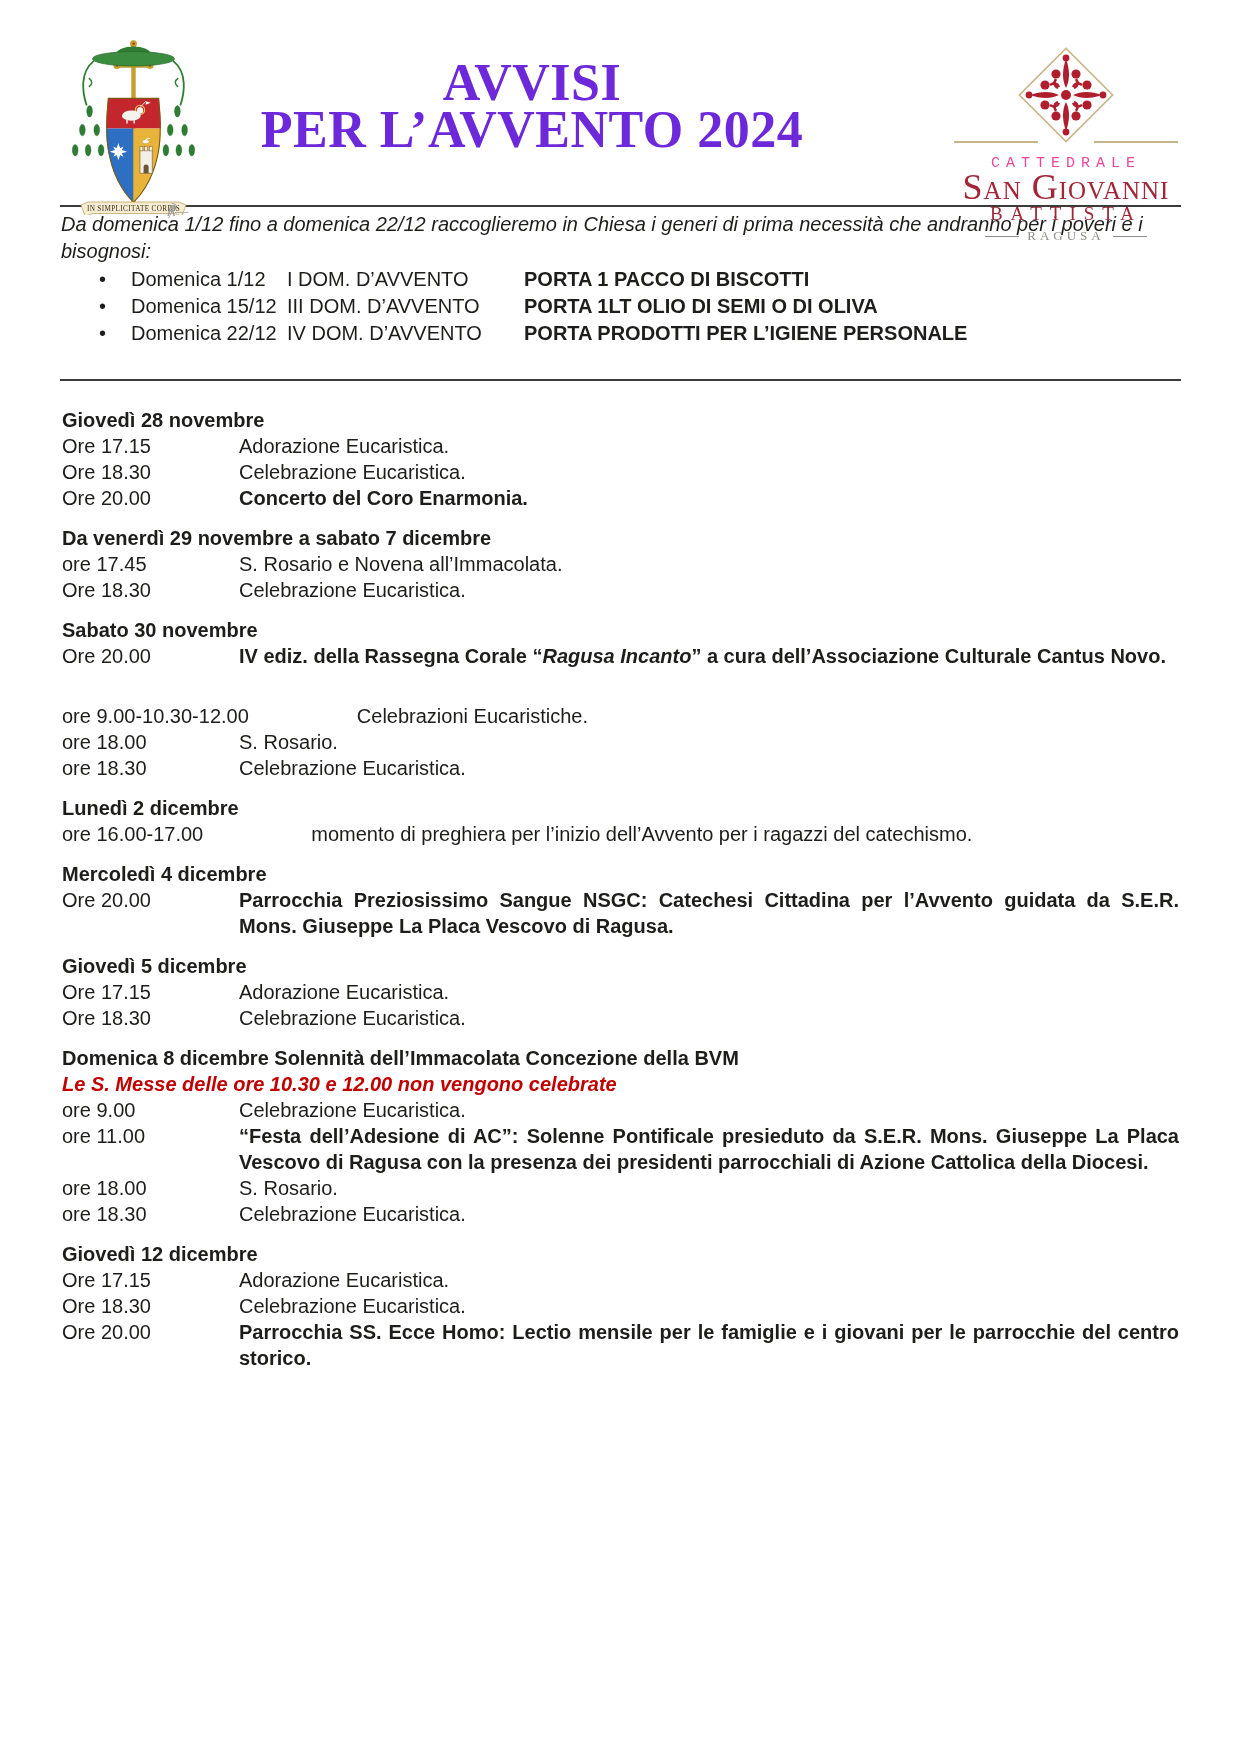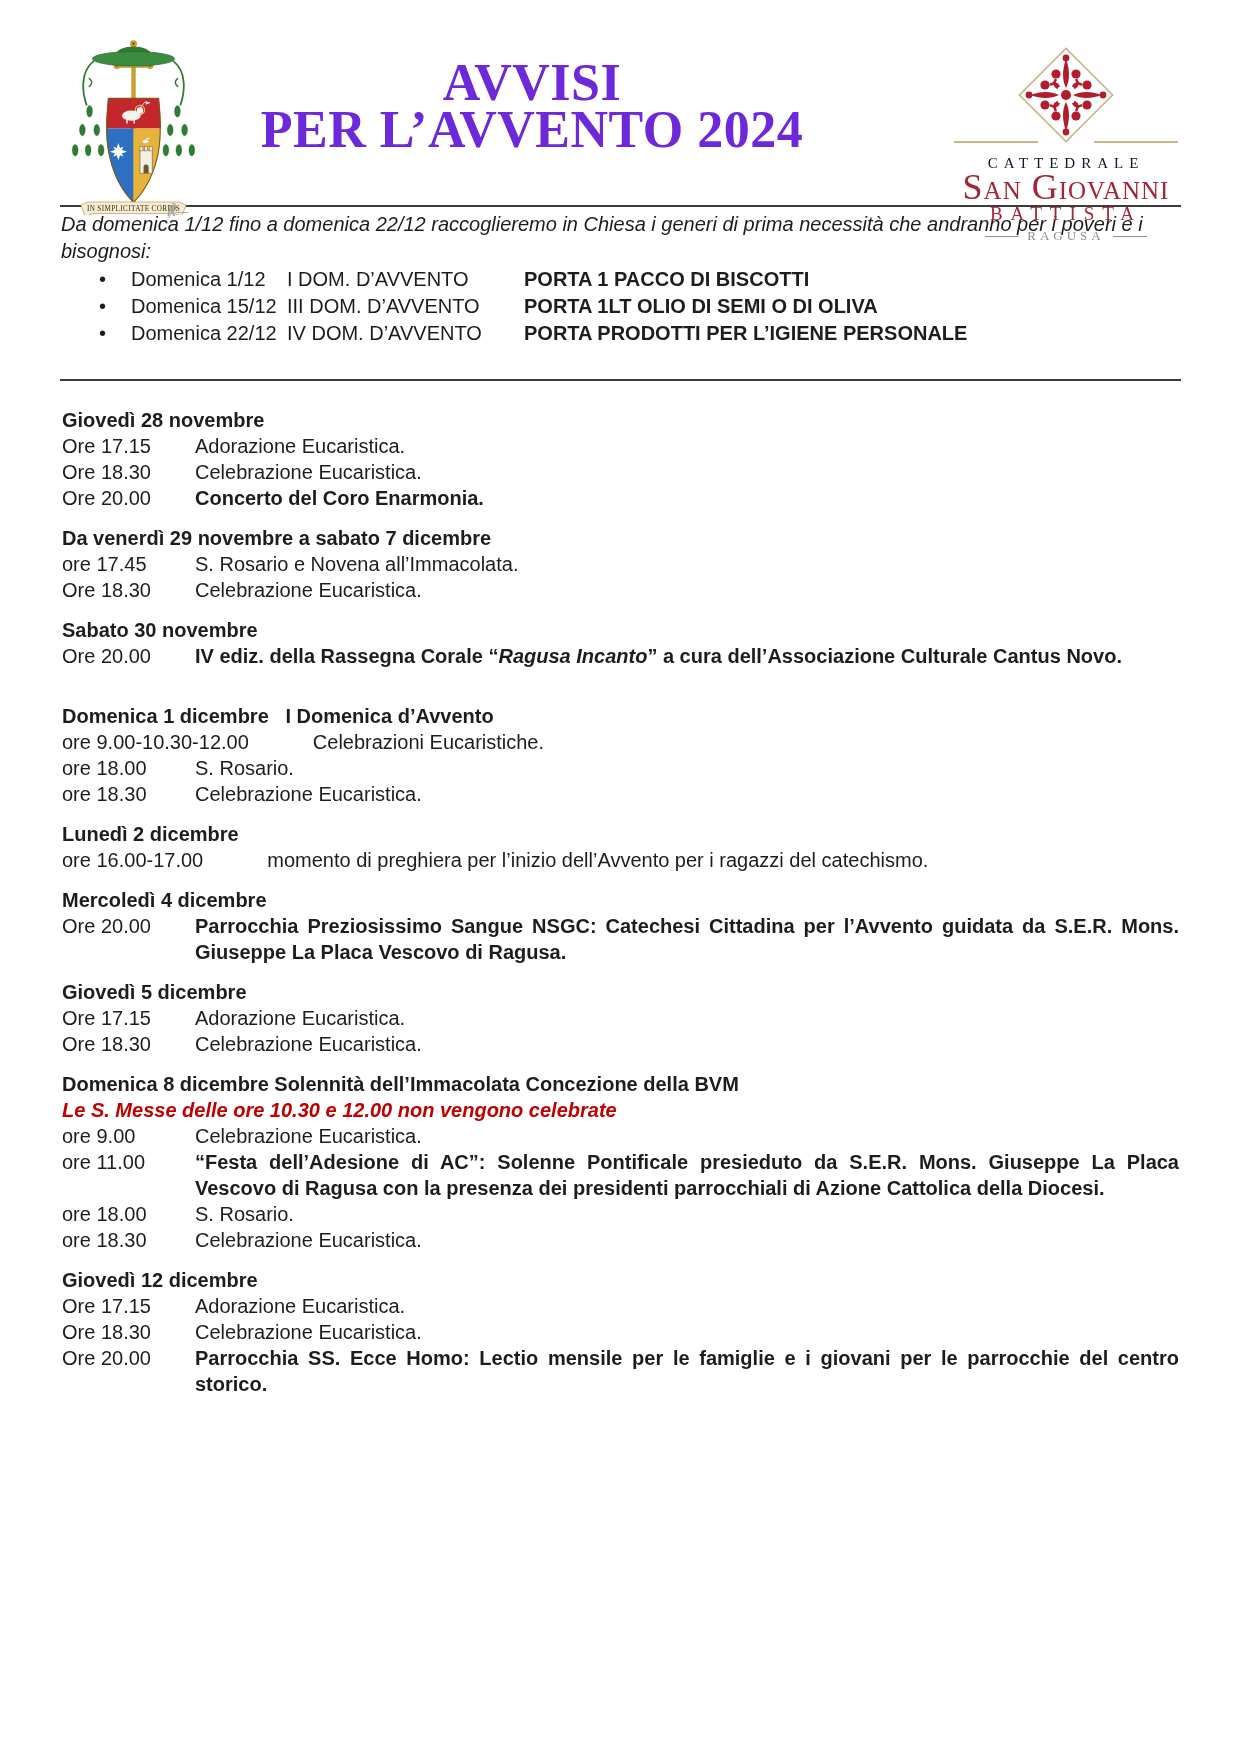--- a/index.html
+++ b/index.html
@@ -11,21 +11,21 @@
   }
   
   .header { position:relative; display:flex; height:205px; padding:35px 61px 0 65px; }
   .crest { width:137px; flex:0 0 auto; }
   .title-block {
     flex:1; text-align:center; margin:24px 90px 0 0;
     font-family:"Liberation Serif", serif; font-weight:bold;
     font-size:52px; line-height:47px; letter-spacing:.5px; color:#6d28d9;
   }
   .logo-block { width:228px; flex:0 0 auto; margin-top:8px; text-align:center; }
-  .logo-line1 { font-family:Liberation Serif, serif; color:#0f172a; font-size:15px; letter-spacing:6px; margin-top:4px; }
+  .logo-line1 { font-family:Liberation Mono, monospace; color:#ec4899; font-size:15px; letter-spacing:6px; margin-top:4px; }
   .logo-line2 { font-family:"Liberation Serif", serif; color:#a32638; font-size:36px; font-variant:small-caps; letter-spacing:1px; line-height:30px; }
   .logo-line3 { font-family:"Liberation Serif", serif; color:#a32638; font-size:19px; letter-spacing:8px; line-height:23px; }
   .logo-line4 { display:flex; align-items:center; justify-content:center; gap:8px;
     font-family:"Liberation Serif", serif; color:#8d8d89; font-size:13px; letter-spacing:4px; margin-top:3px; }
   .logo-line4 .dash { width:34px; height:0; border-top:1.5px solid #8d8d89; }
   .sig-mark { position:absolute; left:166px; top:200px; color:#9a9a96; font-size:15px;
     font-family:"Liberation Serif", serif; font-style:italic; }
   
   .rule { border-top:2px solid #3b3b39; margin:0 60px; }
   
@@ -37,21 +37,21 @@
   .bullet .b-date { display:inline-block; width:156px; }
   .bullet .b-dom  { display:inline-block; width:237px; }
   .bullet .b-bold { font-weight:bold; }
   .bullet.justify { text-align:justify; }
   
   .sections { margin:26px 62px 0; font-size:20px; line-height:26px; }
   .section { margin-bottom:14px; }
   .section:nth-child(3) { margin-bottom:34px; }
   .sec-heading { font-weight:bold; white-space:pre-wrap; }
   .note { font-weight:bold; font-style:italic; }
-  .row { display:flex; }
+  .row { display:flex;gap:44px; }
   .row .time { flex:0 0 auto; min-width:133px; padding-right:6px; white-space:nowrap; }
   .row.widetime .time { min-width:0; margin-right:58px; }
   .row .desc { flex:1; }
   .row .desc.bold { font-weight:bold; }
   .row .desc.justify { text-align:justify; }
 </style>
 </head>
 <body>
 
 <div class="page">
@@ -217,21 +217,20 @@
         </div>
       </div>
       <div class="section">
         <div class="sec-heading">Sabato 30 novembre</div>
         <div class="row" style="display: flex;">
           <span class="time">Ore 20.00</span>
           <span class="desc bold justify"><span>IV ediz. della Rassegna Corale “</span><span style="font-style: italic;">Ragusa Incanto</span><span>” a cura dell’Associazione Culturale Cantus Novo.</span></span>
         </div>
       </div>
       <div class="section">
-        <div class="sec-heading">Domenica 1 dicembre   I Domenica d’Avvento</div>
         <div class="row widetime" style="display: flex;">
           <span class="time">ore 9.00-10.30-12.00</span>
           <span class="desc"><span>Celebrazioni Eucaristiche.</span></span>
         </div>
         <div class="row" style="display: flex;">
           <span class="time">ore 18.00</span>
           <span class="desc"><span>S. Rosario.</span></span>
         </div>
         <div class="row" style="display: flex;">
           <span class="time">ore 18.30</span>

